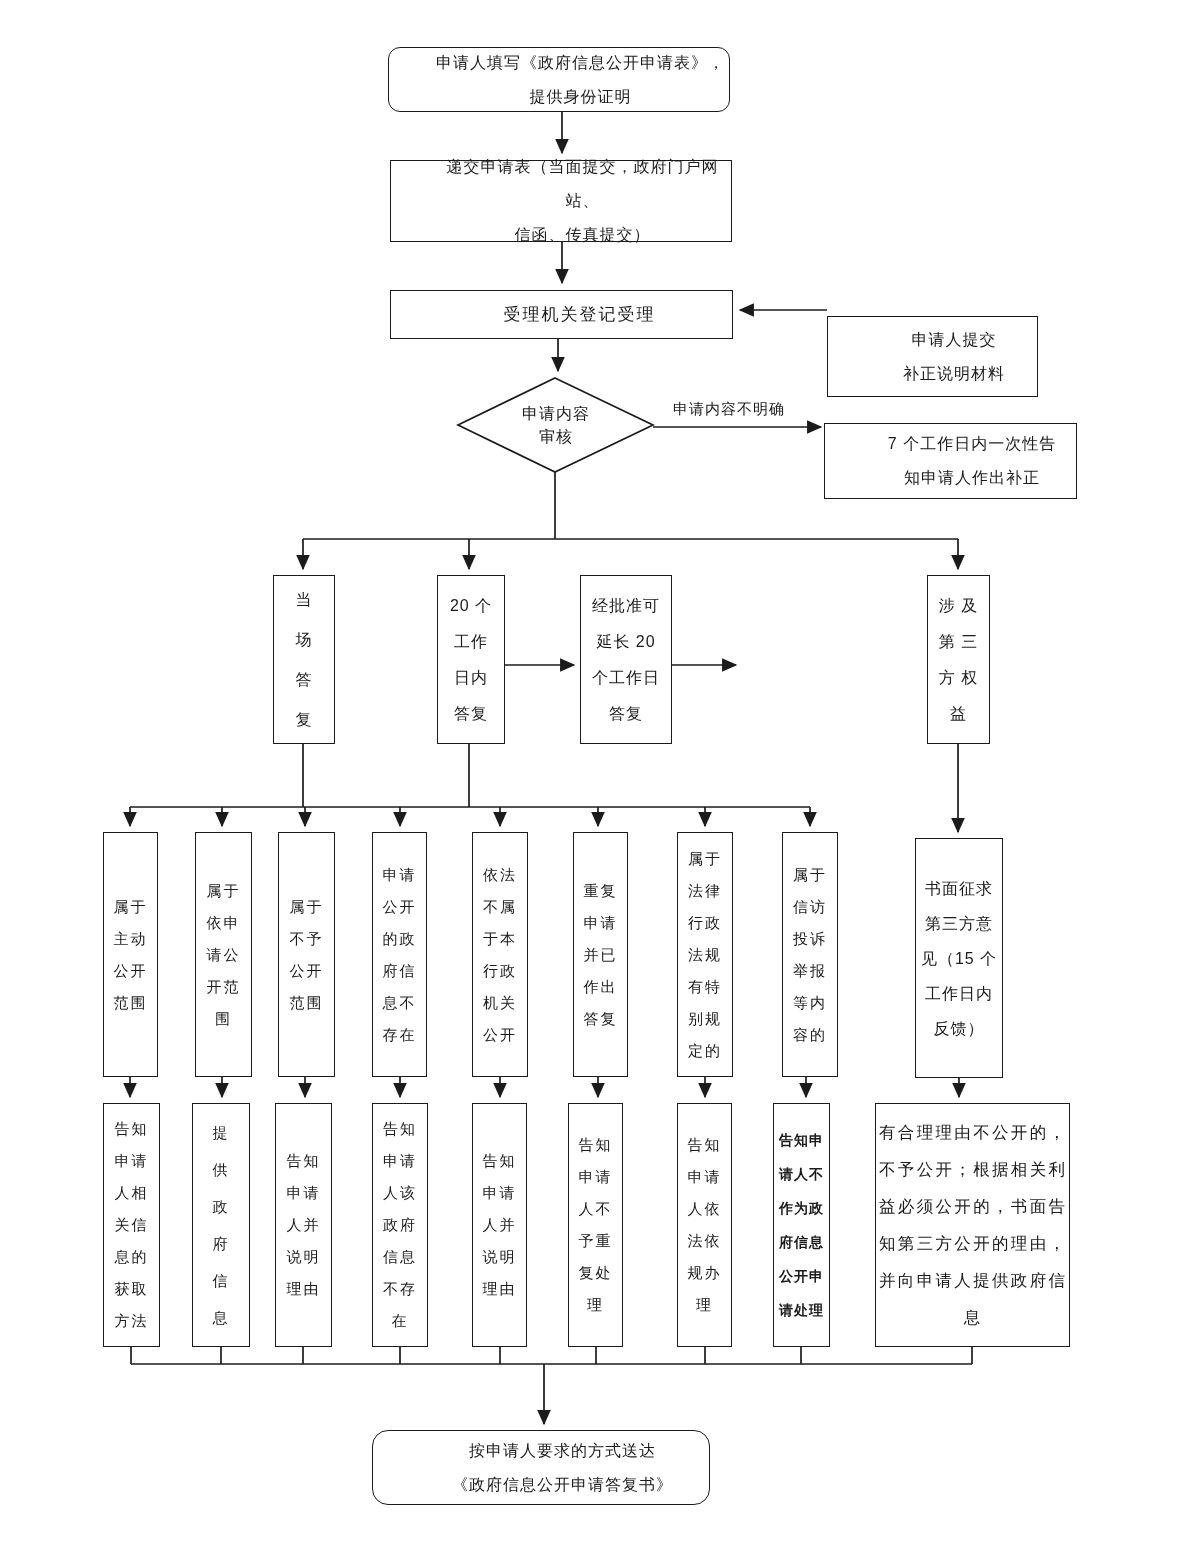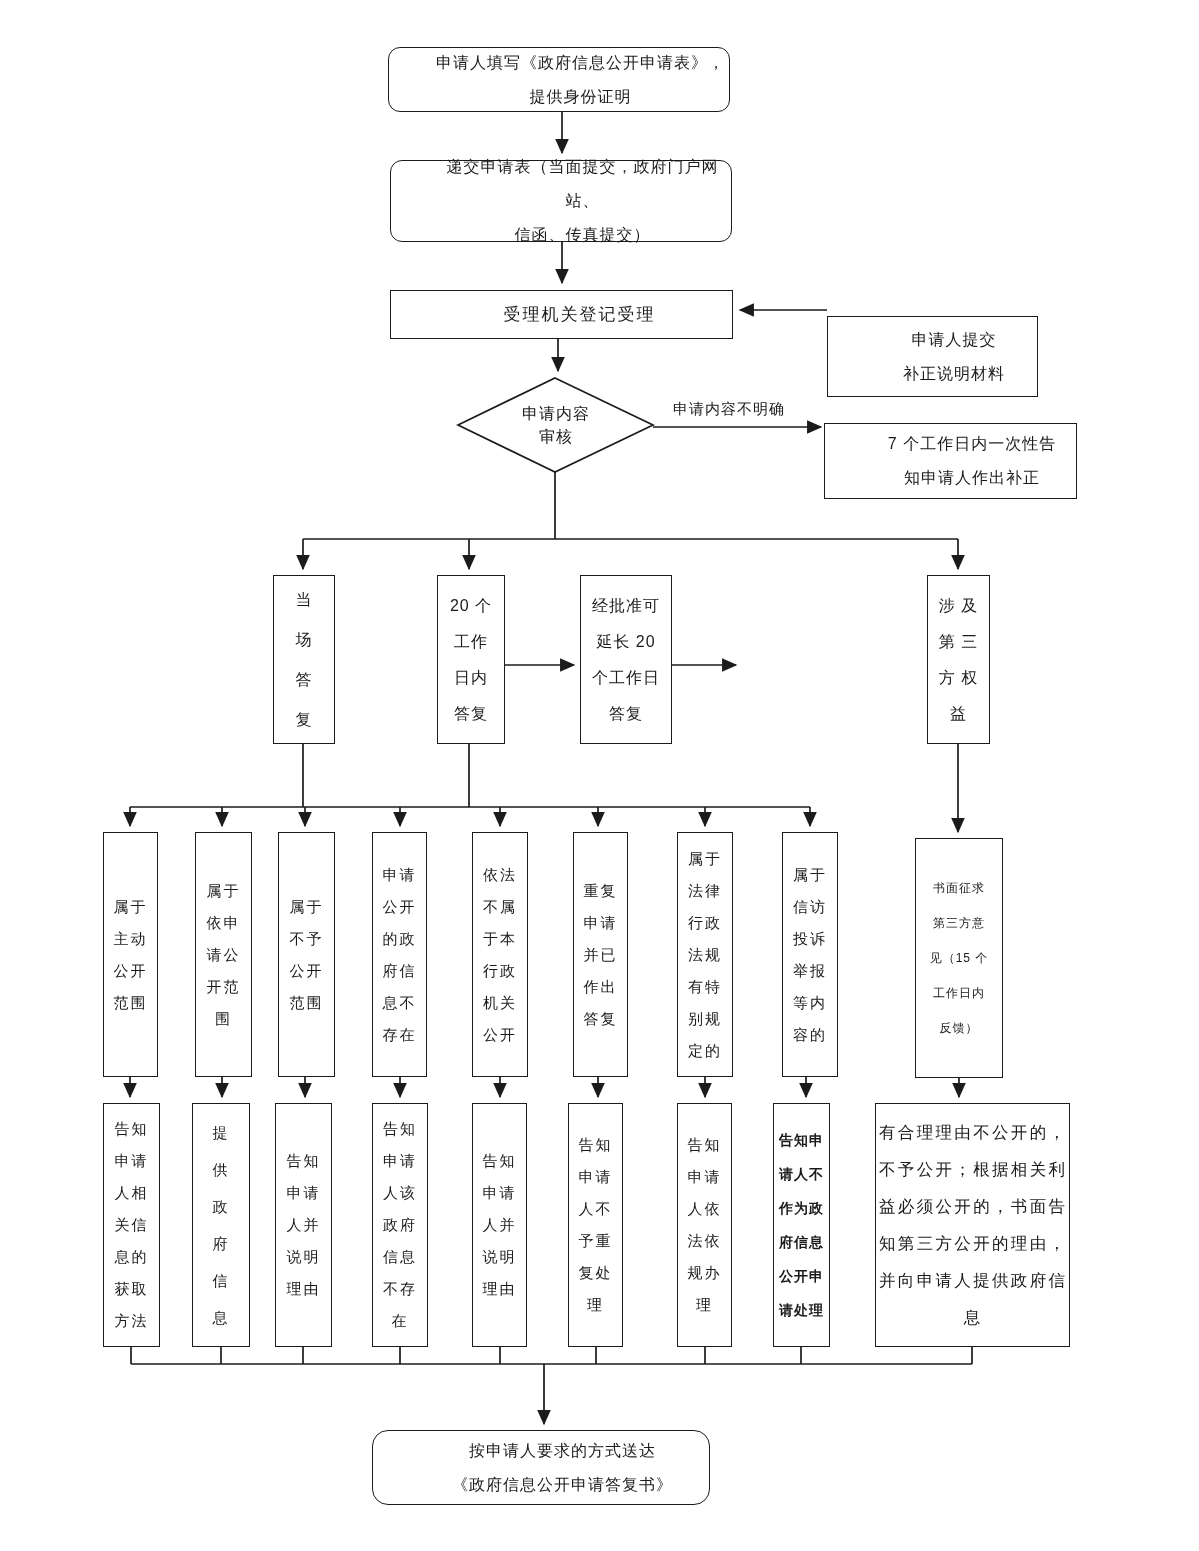--- a/index.html
+++ b/index.html
@@ -27,21 +27,21 @@
   }
   .rounded { border-radius: 12px; }
   .rounded-lg { border-radius: 16px; }
   .wide { font-size: 16px; line-height: 34px; letter-spacing: 1px; padding-left: 43px; }
   .single { font-size: 17px; letter-spacing: 2px; padding-left: 36px; }
   .mid { font-size: 16px; line-height: 36px; letter-spacing: 1px; }
   .mid-1 { line-height: 40px; }
   .v { font-size: 15px; line-height: 32px; letter-spacing: 2px; }
   .v-sp { line-height: 37px; }
   .v-sm { font-size: 14px; line-height: 34px; letter-spacing: 1px; }
-  .v-wide { font-size: 12px; line-height: 35px; letter-spacing: 1px; }
+  .v-wide { font-size: 16px; line-height: 35px; letter-spacing: 1px; }
   .para {
     display: block;
     font-size: 16.5px;
     line-height: 37px;
     padding: 10px 3px;
     text-align: justify;
     text-align-last: center;
     letter-spacing: 1px;
   }
   .diamond-label {
@@ -128,21 +128,21 @@
       <line x1="131" y1="1364" x2="972" y2="1364"></line>
       <line x1="544" y1="1364" x2="544" y2="1424" marker-end="url(#ah)"></line>
 
       <polygon points="555,378 653,425 555,472 458,425" fill="#ffffff"></polygon>
     </g>
   </svg>
 
   <div class="node rounded wide" style="left:388px; top:47px; width:342px; height:65px;">申请人填写《政府信息公开申请表》，
 提供身份证明</div>
 
-  <div class="node wide" style="left:390px; top:160px; width:342px; height:82px;border-radius:12px;">递交申请表（当面提交，政府门户网站、
+  <div class="node wide" style="left:390px; top:160px; width:342px; height:82px;">递交申请表（当面提交，政府门户网站、
 信函、传真提交）</div>
 
   <div class="node single" style="left:390px; top:290px; width:343px; height:49px;">受理机关登记受理</div>
 
   <div class="node wide" style="left:827px; top:272px; width:211px; height:81px;margin-top:44px;">申请人提交
 补正说明材料</div>
 
   <div class="node wide" style="left:824px; top:387px; width:253px; height:76px;margin-top:36px;">7 个工作日内一次性告
 知申请人作出补正</div>
 

